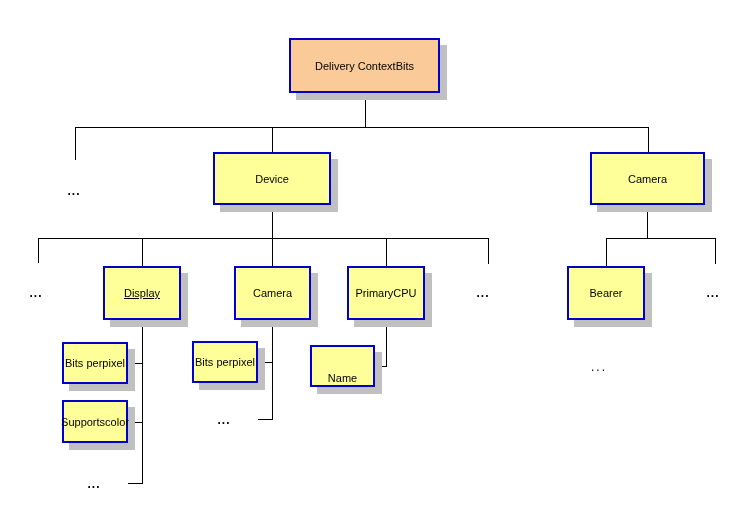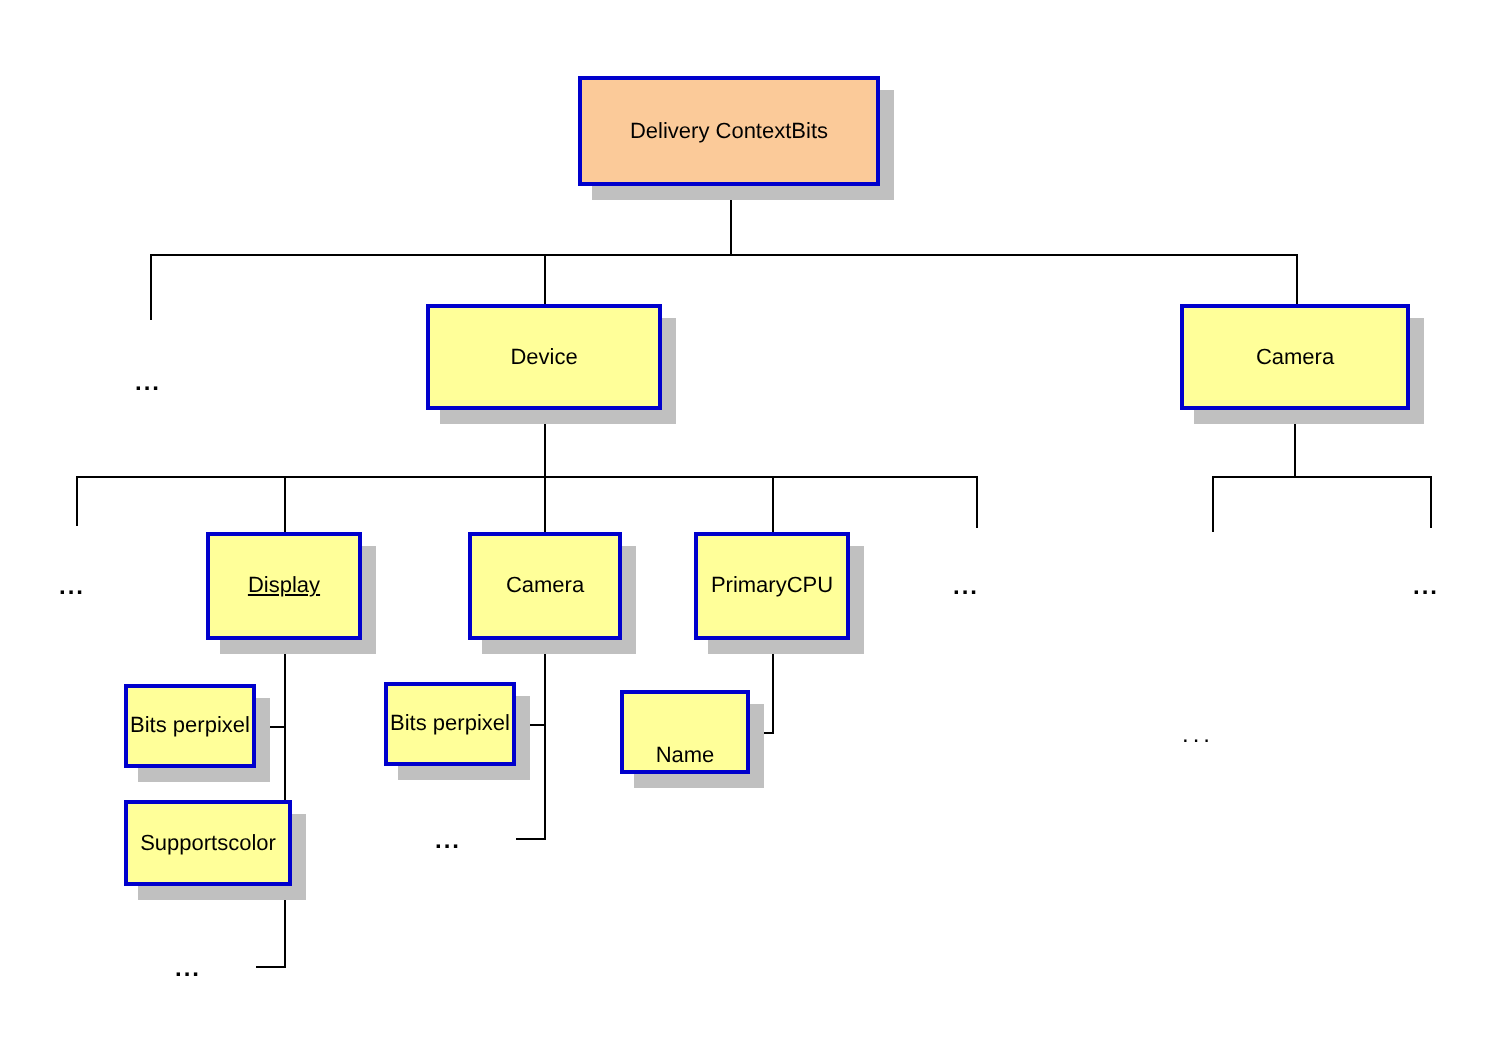--- a/index.html
+++ b/index.html
@@ -44,21 +44,21 @@
 
   
   #n-root        { left: 289px; top:  38px; width: 151px; height: 55px; }
   #n-device      { left: 213px; top: 152px; width: 118px; height: 53px; }
   #n-network     { left: 590px; top: 152px; width: 115px; height: 53px; }
   #n-display     { left: 103px; top: 266px; width:  78px; height: 54px; text-decoration: underline; }
   #n-camera      { left: 234px; top: 266px; width:  77px; height: 54px; }
   #n-cpu         { left: 347px; top: 266px; width:  78px; height: 54px; }
   #n-bearer      { left: 567px; top: 266px; width:  78px; height: 54px; }
   #n-disp-bpp    { left:  62px; top: 342px; width:  66px; height: 42px; }
-  #n-supcolor    { left:  62px; top: 400px; width:  84px; height: 43px; }
+  #n-supcolor    { left:  62px; top: 400px; width:  66px; height: 43px; }
   #n-cam-bpp     { left: 192px; top: 341px; width:  66px; height: 42px; }
   #n-name        { left: 310px; top: 345px; width:  65px; height: 42px; align-items: flex-end; }
 
   
   #e-top-left    { left:  62px; top: 184px; }
   #e-dev-left    { left:  24px; top: 286px; }
   #e-dev-right   { left: 471px; top: 286px; }
   #e-net-right   { left: 701px; top: 286px; }
   #e-cam-sub     { left: 212px; top: 413px; }
   #e-disp-sub    { left:  82px; top: 477px; }
@@ -119,20 +119,23 @@
 
   <div class="node" id="n-camera">
     <span>Camera</span>
   </div>
 
   <div class="node" id="n-cpu">
     <span>Primary</span>
     <span>CPU</span>
   </div>
 
+  <div class="node" id="n-bearer">
+    <span>Bearer</span>
+  </div>
 
   <div class="node" id="n-disp-bpp">
     <span>Bits per</span>
     <span>pixel</span>
   </div>
 
   <div class="node" id="n-supcolor">
     <span>Supports</span>
     <span>color</span>
   </div>

